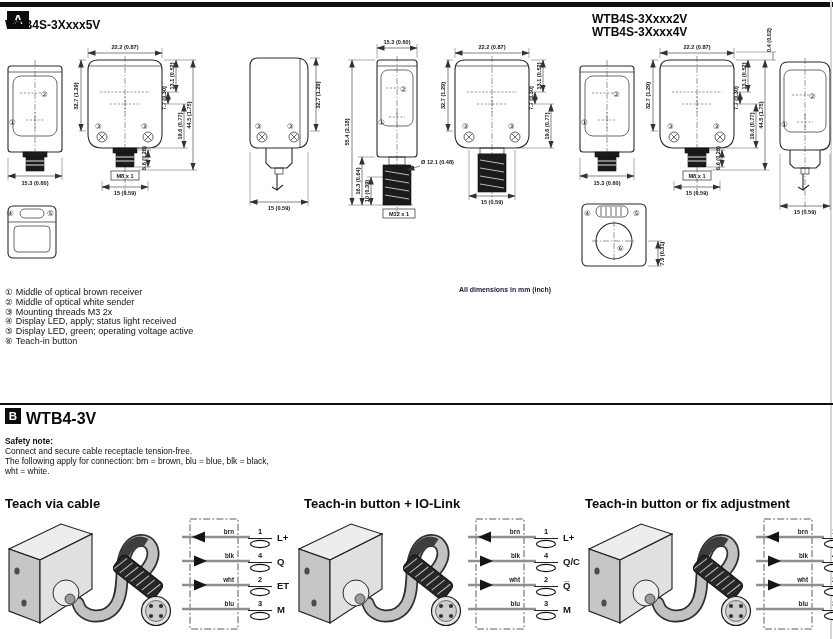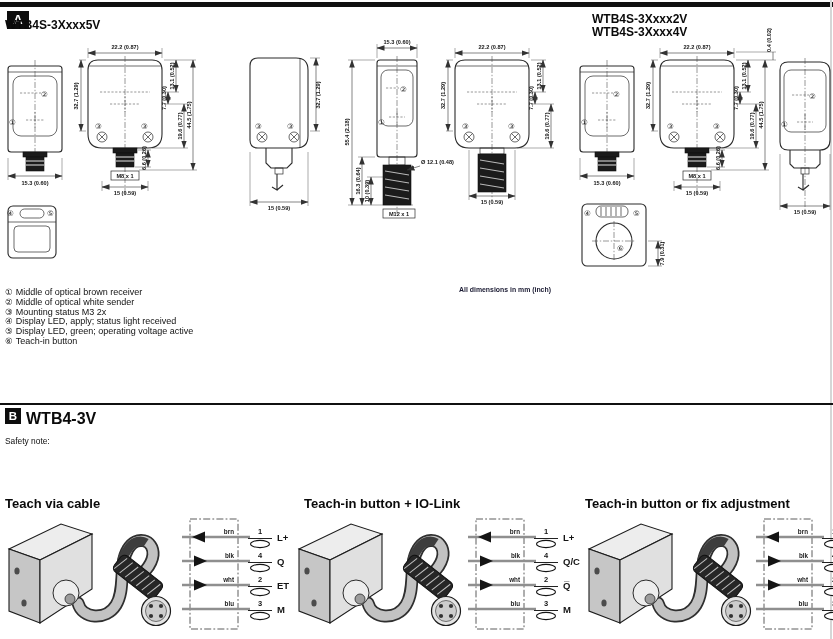--- a/index.html
+++ b/index.html
@@ -9,21 +9,21 @@
   .rule{position:absolute;left:0;width:833px;background:#101010}
   .page-edge{position:absolute;top:0;left:830px;width:2px;height:639px;background:#d6d6d6}
   .secbox{position:absolute;background:#0d0d0d;color:#fff;font-weight:bold;text-align:center}
   .title{position:absolute;font-weight:bold;font-size:12px;color:#0a0a0a;white-space:nowrap}
   .legend{position:absolute;left:5px;top:288px;font-size:9px;line-height:9.8px;color:#111}
   .legend-row{white-space:nowrap}
   .legend-num{font-family:"DejaVu Sans",sans-serif;font-size:8.6px;margin-right:3px}
   .note{position:absolute;left:420px;top:286px;width:170px;text-align:center;
         font-size:6.9px;font-weight:bold;color:#181830}
   .safety{position:absolute;left:5px;top:436px;font-size:8.4px;line-height:10px;color:#0d0d0d;white-space:nowrap}
-  .safety .bold{font-weight:normal}
+  .safety .bold{font-weight:bold}
   .b-heading{position:absolute;top:496px;font-weight:bold;font-size:13px;color:#0a0a0a;white-space:nowrap}
 
   
   .out{fill:none;stroke:#2b2b2b;stroke-width:1.1}
   .in{fill:none;stroke:#2b2b2b;stroke-width:.7}
   .dml{stroke:#333;stroke-width:.6;fill:none}
   .ext{stroke:#555;stroke-width:.5;fill:none}
   .cl{stroke:#444;stroke-width:.55;stroke-dasharray:6 1.8 1.4 1.8;fill:none}
   .dsh{stroke:#444;stroke-width:.55;stroke-dasharray:2.2 1.6;fill:none}
   .blk{fill:#1b1b1b;stroke:#111;stroke-width:.6}
@@ -356,34 +356,37 @@
     <line x1="648" y1="241" x2="662" y2="241" class="ext"></line>
     <line x1="648" y1="266" x2="662" y2="266" class="ext"></line>
     <line x1="658" y1="241" x2="658" y2="266" class="dml" marker-start="url(#ar)" marker-end="url(#ar)"></line>
     <text class="dim" transform="rotate(-90 663.5 253.5)" x="663.5" y="253.5" text-anchor="middle">7.9 (0.31)</text>
   </g>
 </svg>
 
 <div class="legend">
   <div class="legend-row"><span class="legend-num">①</span><span>Middle of optical brown receiver</span></div>
   <div class="legend-row"><span class="legend-num">②</span><span>Middle of optical white sender</span></div>
-  <div class="legend-row"><span class="legend-num">③</span><span>Mounting status M3 2x</span></div>
+  <div class="legend-row"><span class="legend-num">③</span><span>Mounting threads M3 2x</span></div>
   <div class="legend-row"><span class="legend-num">④</span><span>Display LED, apply; status light received</span></div>
   <div class="legend-row"><span class="legend-num">⑤</span><span>Display LED, green; operating voltage active</span></div>
   <div class="legend-row"><span class="legend-num">⑥</span><span>Teach-in button</span></div>
 </div>
 
 <div class="note">All dimensions in mm (inch)</div>
 
 <div class="rule" style="top:403px;height:2px"></div>
 <div class="secbox" style="left:5px;top:408px;width:16px;height:16px;font-size:11.5px;line-height:16px">B</div>
 <div class="title" style="left:26px;top:410px;font-size:16px">WTB4-3V</div>
 
 <div class="safety">
   <div class="bold">Safety note:</div>
+  <div>Connect and secure cable receptacle tension-free.</div>
+  <div>The following apply for connection: brn = brown, blu = blue, blk = black,</div>
+  <div>wht = white.</div>
 </div>
 
 <div class="b-heading" style="left:5px">Teach via cable</div>
 <div class="b-heading" style="left:304px">Teach-in button + IO-Link</div>
 <div class="b-heading" style="left:585px">Teach-in button or fix adjustment</div>
 
 <svg class="abs" style="left:4px;top:513px" width="175" height="122" viewBox="0 0 175 122">
   <path d="M74,90 C78,106 102,108 112,92 C122,76 114,52 124,36 C132,22 150,26 149,42 C148,52 142,56 138,62" fill="none" stroke="#2f2f2f" stroke-width="13" stroke-linecap="round"></path>
   <path d="M74,90 C78,106 102,108 112,92 C122,76 114,52 124,36 C132,22 150,26 149,42 C148,52 142,56 138,62" fill="none" stroke="#c2c2c2" stroke-width="9.5" stroke-linecap="round"></path>
   <path d="M117,60 C117,48 118,44 124,36 C128,29 136,26 142,30" fill="none" stroke="#3d3d3d" stroke-width="9.5"></path>

